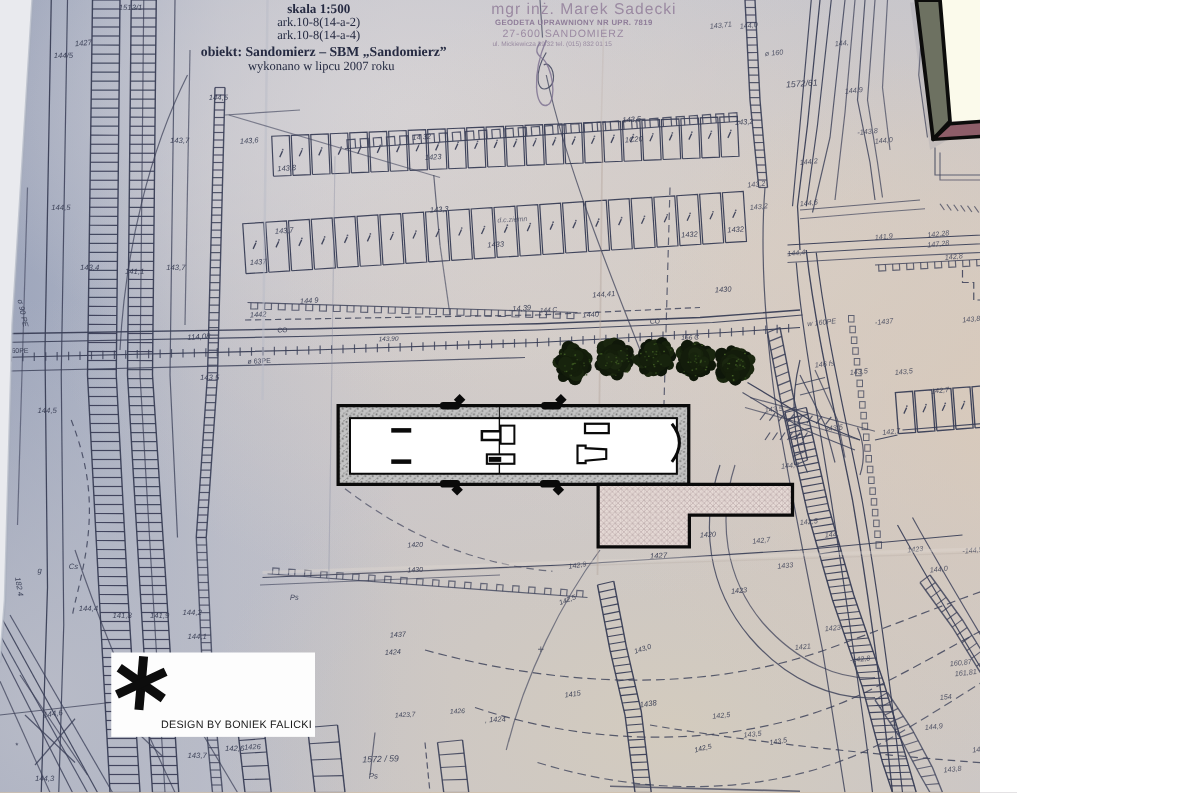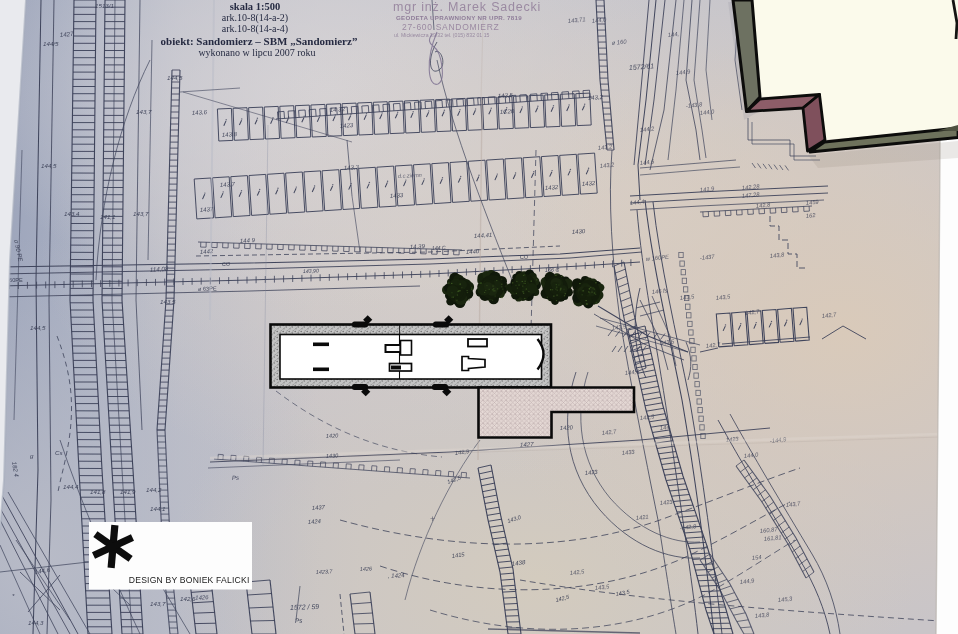--- a/index.html
+++ b/index.html
@@ -1,15 +1,15 @@
 <!DOCTYPE html>
 <html><head><meta charset="utf-8">
 <style>
 html,body{margin:0;padding:0;}
-#stage{position:relative;width:958px;height:634px;overflow:hidden;background:#a16207;font-family:"Liberation Sans",sans-serif;}
+#stage{position:relative;width:784px;height:634px;overflow:hidden;background:#a16207;font-family:"Liberation Sans",sans-serif;}
 #paper{position:absolute;inset:0;
  background:
   radial-gradient(520px 420px at 845px 330px, rgba(217,202,186,1), rgba(217,202,186,0) 72%),
   radial-gradient(560px 330px at 640px 200px, rgba(215,206,198,0.9), rgba(215,206,198,0) 75%),
   radial-gradient(480px 280px at 330px 90px, rgba(214,211,214,0.95), rgba(214,211,214,0) 78%),
   radial-gradient(520px 320px at 430px 250px, rgba(211,205,202,0.9), rgba(211,205,202,0) 75%),
   radial-gradient(500px 340px at 540px 580px, rgba(211,203,190,1), rgba(211,203,190,0) 75%),
   radial-gradient(430px 430px at 40px 560px, rgba(184,187,199,1), rgba(184,187,199,0) 75%),
   linear-gradient(90deg, #9da5bb 0px, rgba(165,173,193,0.92) 80px, rgba(180,185,201,0.62) 180px, rgba(195,195,204,0) 320px),
   linear-gradient(180deg, rgba(195,197,207,0.6), rgba(203,198,196,0) 26%),

